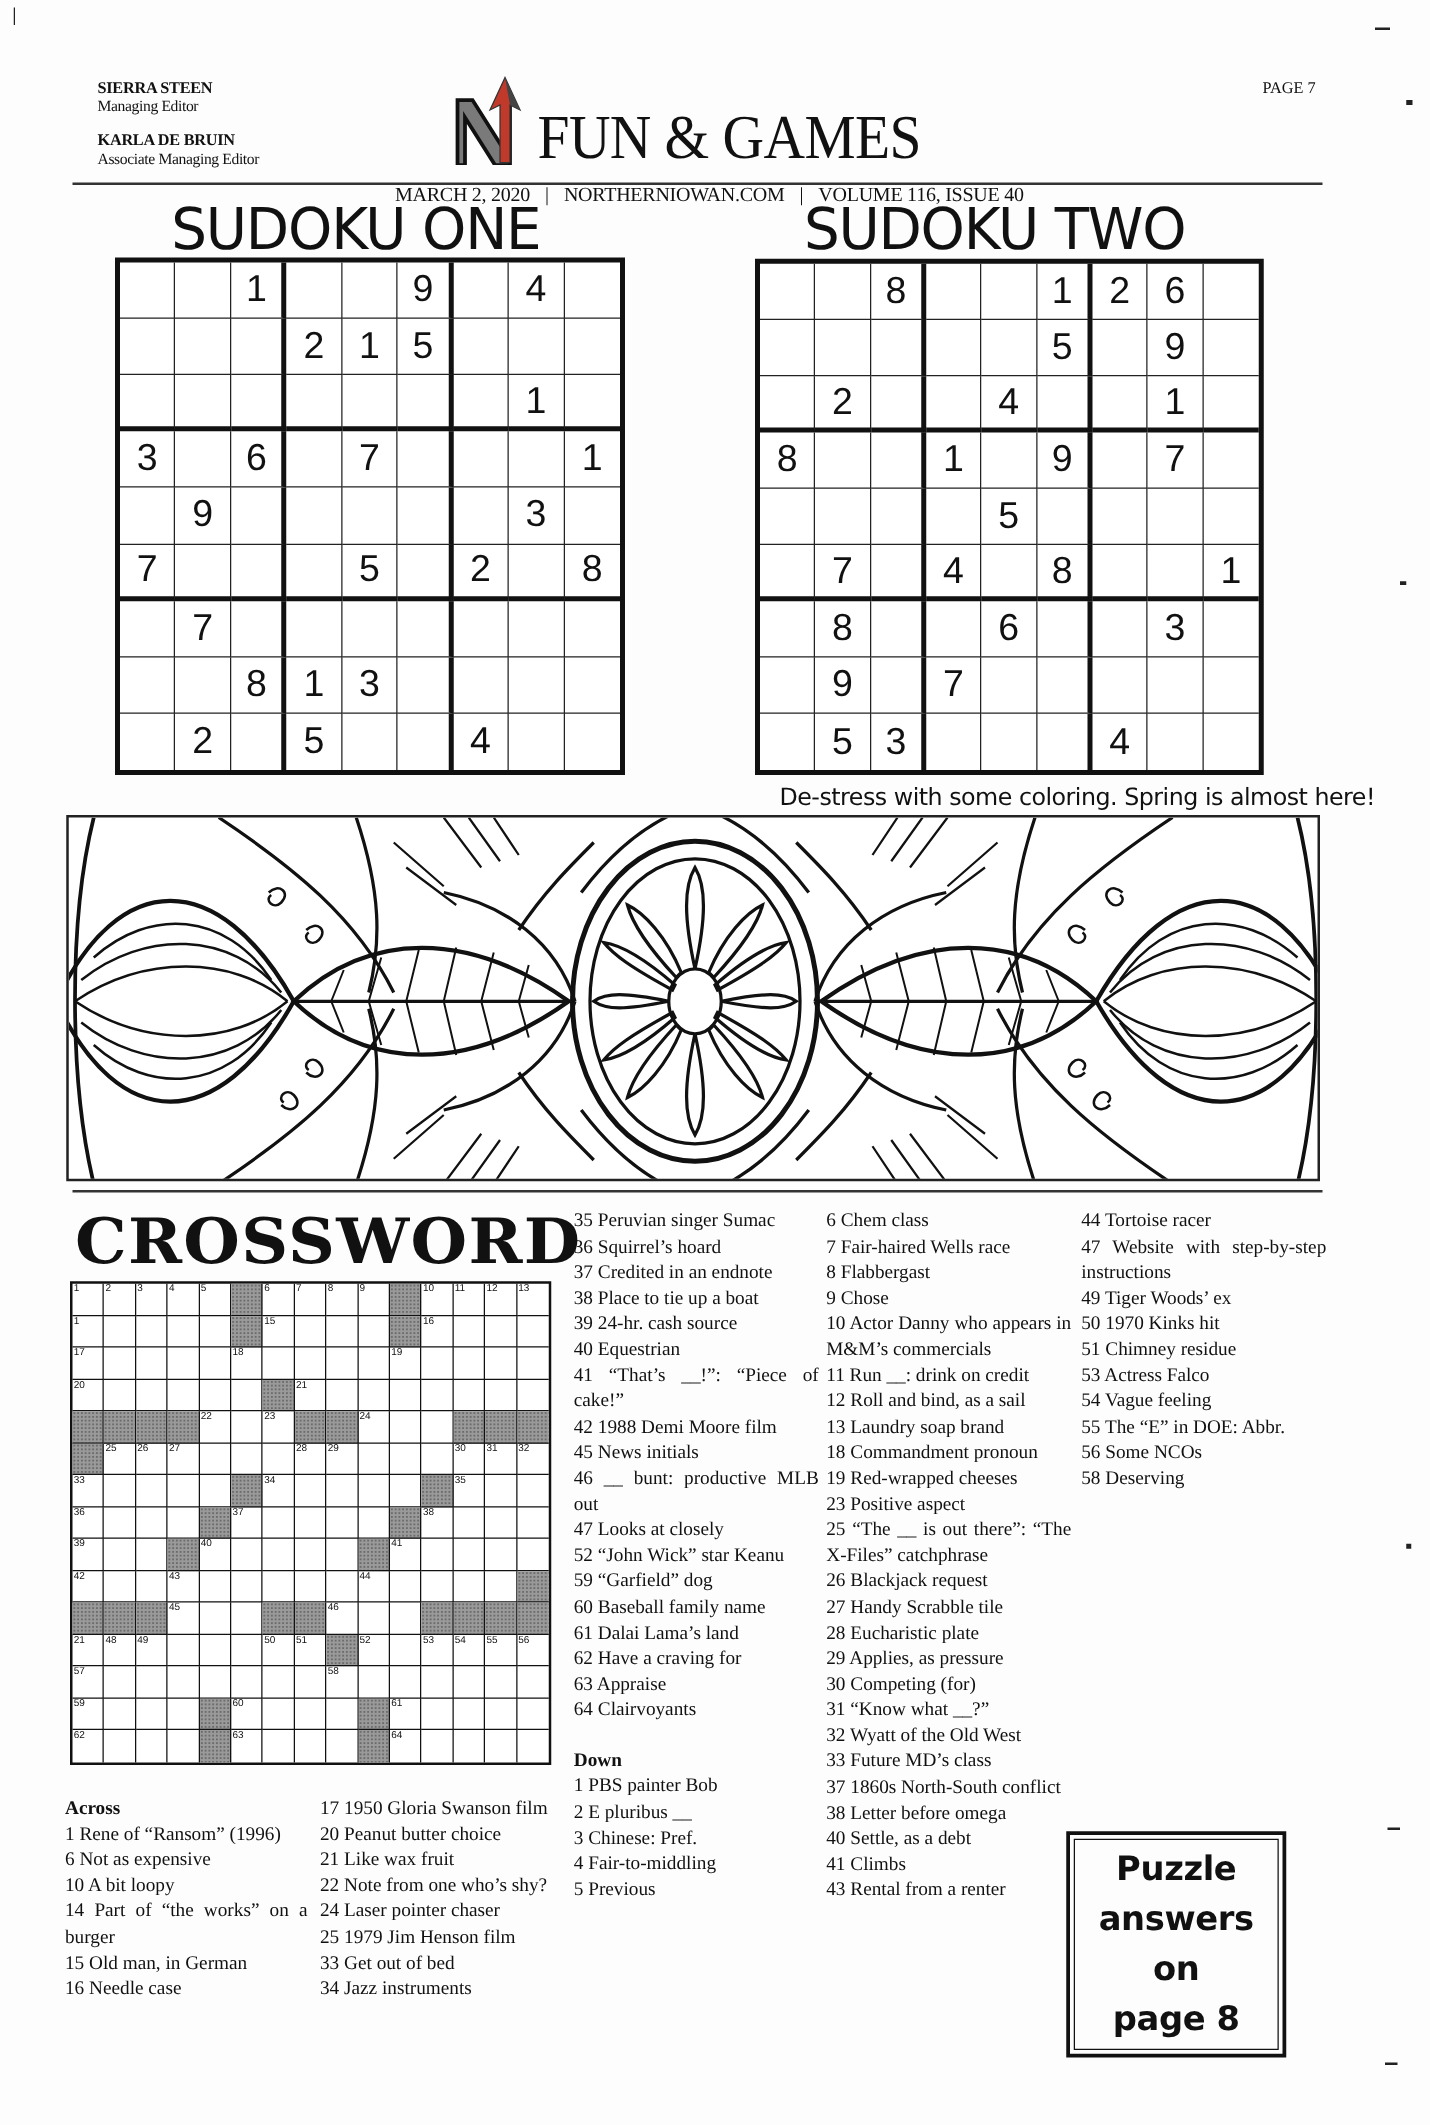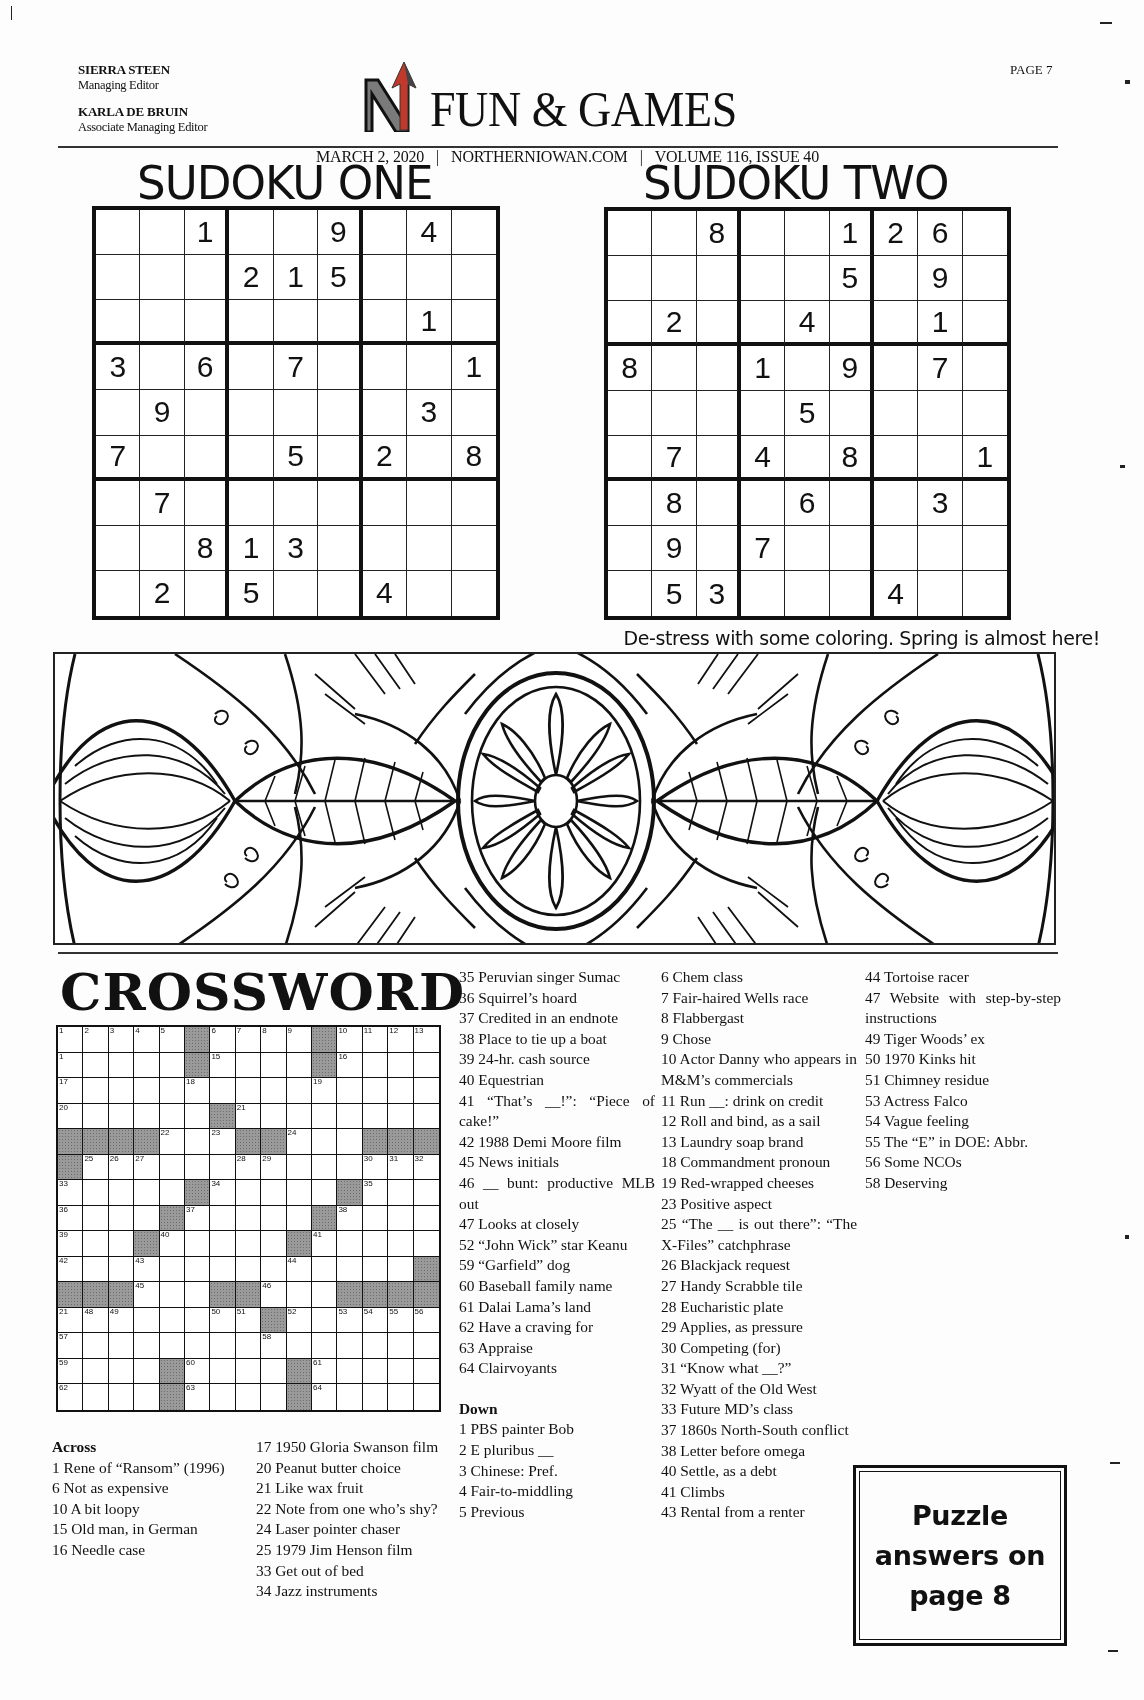--- a/index.html
+++ b/index.html
@@ -35,21 +35,21 @@
   .cw-grid { position: absolute; left: 56px; top: 1025px; width: 385px; height: 387px; display: grid; grid-template-columns: repeat(15, 1fr); grid-template-rows: repeat(15, 1fr); border: 2px solid #111; background: #fff; }
   .cw-grid .k { border-right: 1.5px solid #111; border-bottom: 1.5px solid #111; position: relative; }
   .cw-grid .k.lc { border-right: none; }
   .cw-grid .k.lr { border-bottom: none; }
   .cw-grid .k.blk { background: #9a9a9a; background-image: radial-gradient(#6c6c6c 0.8px, transparent 1px); background-size: 3px 3px; }
   .cw-grid .k .n { position: absolute; left: 1px; top: 0; font-family: "Liberation Sans", sans-serif; font-size: 8px; line-height: 1; }
 
   .clue-col { position: absolute; width: 196px; font-family: "Liberation Serif", serif; font-size: 15.4px; line-height: 20.6px; text-align: justify; }
   .clue-col .hd { font-weight: bold; }
   .clue-col .gap { height: 20px; }
-  .answers-box { position: absolute; left: 853px; top: 1465px; width: 214px; height: 181px; border: 3px solid #111; padding: 3px; }
+  .answers-box { position: absolute; left: 853px; top: 1465px; width: 176px; height: 181px; border: 3px solid #111; padding: 3px; }
   .answers-box .inner { width: 100%; height: 100%; border: 1px solid #111; display: flex; align-items: center; justify-content: center; text-align: center; font-family: "DejaVu Sans", sans-serif; font-weight: bold; font-size: 27px; line-height: 40px; letter-spacing: -0.3px; }
   .speck { position: absolute; background: #222; }
 </style>
 </head>
 <body>
 
 <div class="editor" style="top:62px;">
   <div class="nm">SIERRA STEEN</div>
   <div class="rl">Managing Editor</div>
 </div>
@@ -692,20 +692,21 @@
     <div class="k lr"></div>
     <div class="k lr"></div>
     <div class="k lc lr"></div>
   </div>
 
 <div class="clue-col" style="left:52px; top:1437px; width:194px;">
   <div class="hd">Across</div>
   <div>1 Rene of “Ransom” (1996)</div>
   <div>6 Not as expensive</div>
   <div>10 A bit loopy</div>
+  <div>14 Part of “the works” on a burger</div>
   <div>15 Old man, in German</div>
   <div>16 Needle case</div>
 </div>
 
 <div class="clue-col" style="left:256px; top:1437px; width:194px;">
   <div>17 1950 Gloria Swanson film</div>
   <div>20 Peanut butter choice</div>
   <div>21 Like wax fruit</div>
   <div>22 Note from one who’s shy?</div>
   <div>24 Laser pointer chaser</div>

